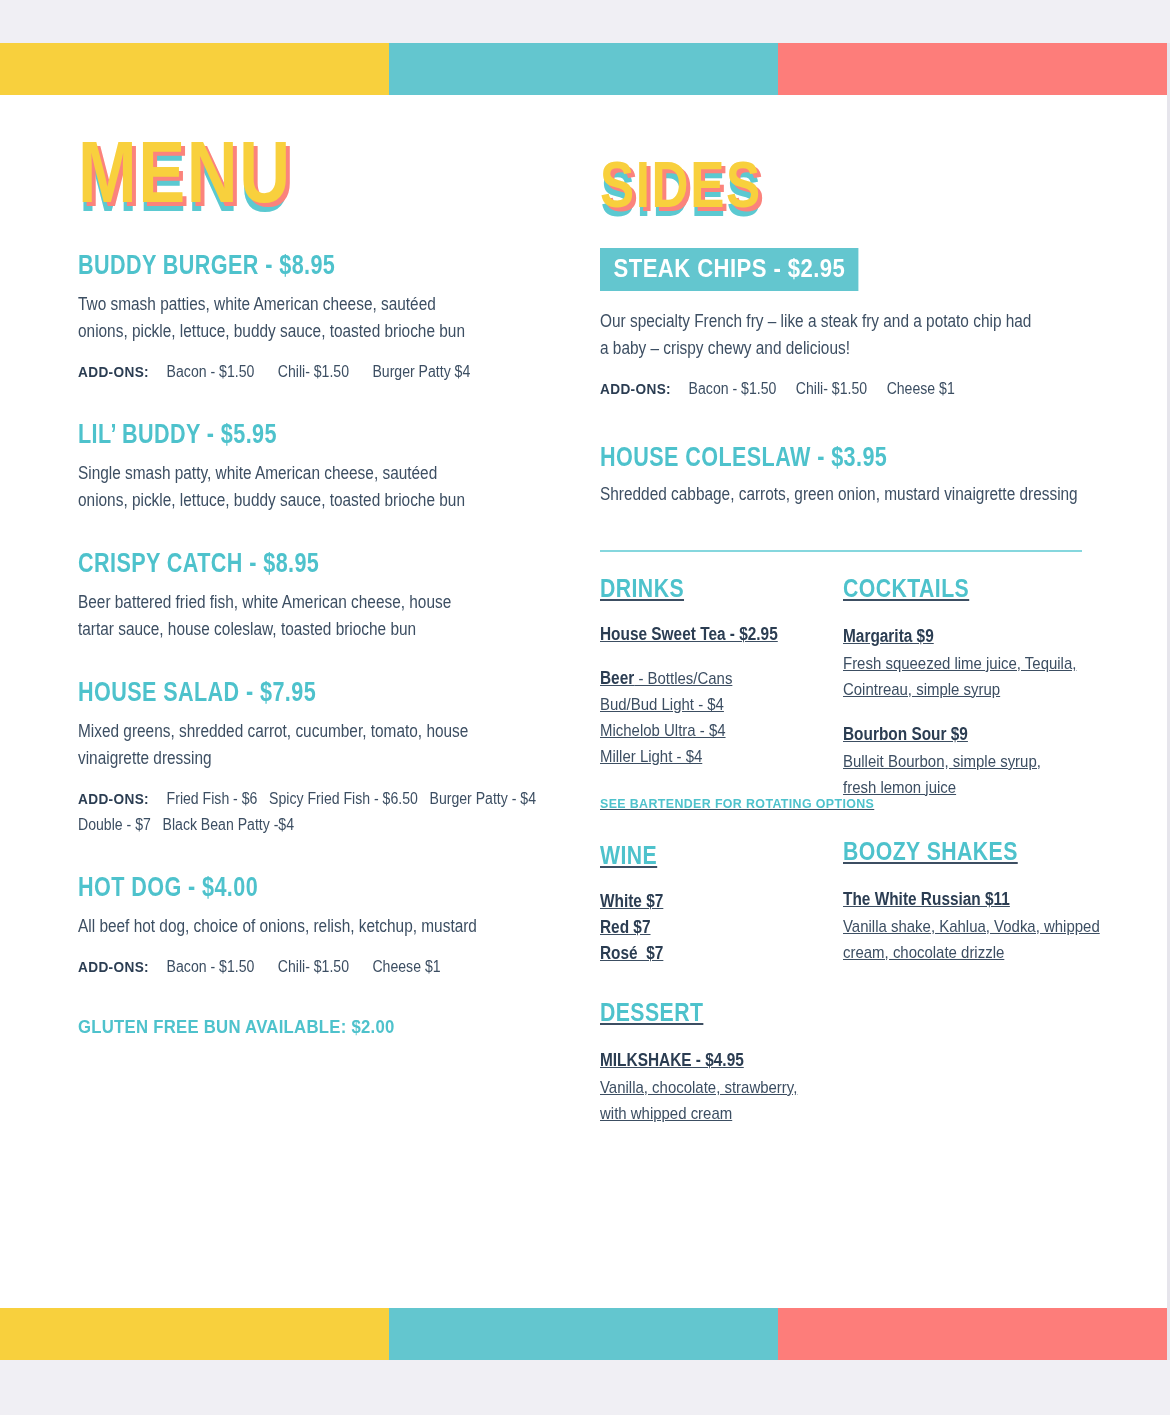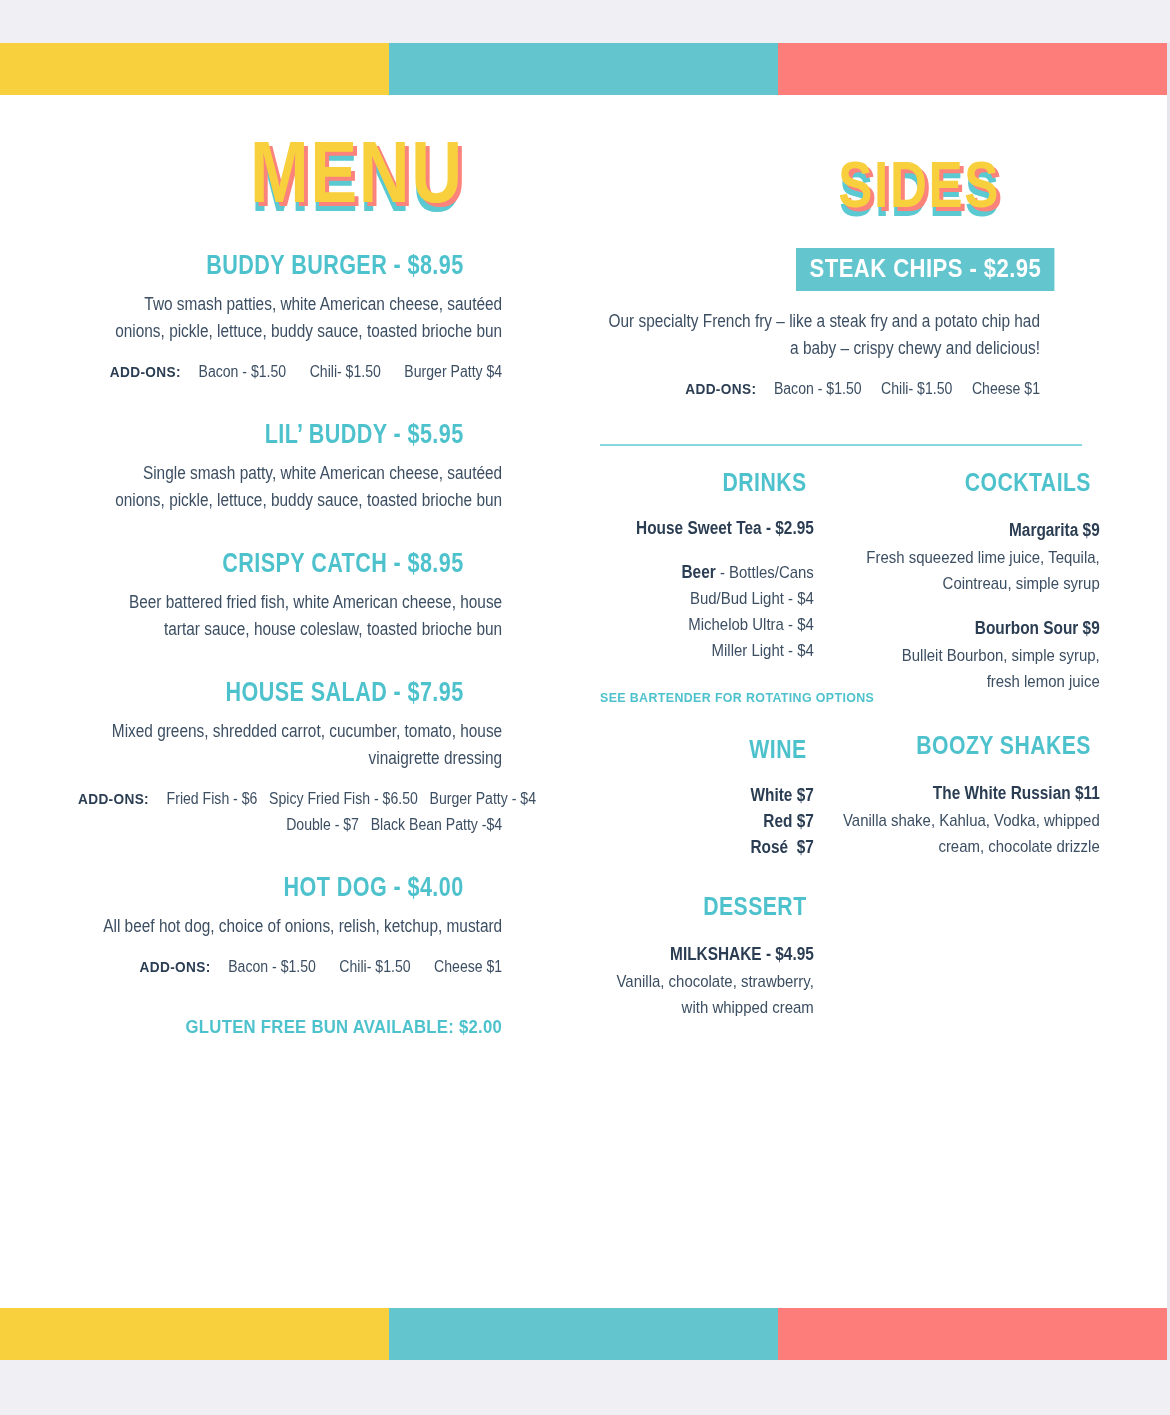--- a/index.html
+++ b/index.html
@@ -24,21 +24,21 @@
     position:absolute;left:0;top:43px;width:1170px;height:1317px;
     background:#ffffff;border-right:3px solid #e6e5ec;overflow:hidden;
   }
   .stripe{display:flex;width:100%;height:52px;}
   .stripe .seg{flex:1;}
   .seg-yellow{background:var(--yellow);}
   .seg-teal{background:var(--teal);}
   .seg-coral{background:var(--coral);}
   .stripe-bottom{position:absolute;bottom:0;left:0;}
 
-  .content{display:flex;padding:0 8px 0 78px;text-align:right;}
+  .content{display:flex;padding:0 8px 0 78px;}
   .col-left{width:482px;margin-right:40px;flex:none;}
   .col-right{width:500px;flex:none;}
 
   .page-title{
     font-weight:bold;color:var(--yellow);line-height:.95;letter-spacing:2px;
     transform:scaleX(.8);transform-origin:left;white-space:nowrap;
     text-shadow:5px 4px 0 #fb837c, 1px 9px 0 #5bc9d1;
     margin:0;
   }
   .title-menu{font-size:88px;margin:35px 0 36px;}
@@ -71,21 +71,21 @@
     font-weight:bold;font-size:26px;letter-spacing:.5px;white-space:nowrap;
     padding:5px 16px 7px;transform:scaleX(.85);transform-origin:left;
     margin:2px 0 0;
   }
   .sides-item{margin-top:18px;}
   .sides-item.tight{margin-top:26px;}
   .sides-item .item-title{margin-bottom:8px;}
 
   .divider{border:0;border-top:2px solid #86d7de;margin:42px 18px 0 0;}
 
-  .subcols{display:flex;margin-top:22px;}
+  .subcols{display:flex;margin-top:22px;text-decoration:underline;}
   .sub-left{width:243px;flex:none;}
   .sub-right{flex:1;}
 
   .mini-head{
     color:var(--teal-text);font-size:25px;font-weight:bold;letter-spacing:.5px;
     transform:scaleX(.85);transform-origin:left;white-space:nowrap;margin:0;
   }
   .entry{margin-top:22px;}
   .entry-name{
     font-weight:bold;color:var(--ink-bold);font-size:17.5px;line-height:23px;margin:0;
@@ -162,20 +162,24 @@
     <div class="col-right">
       <h1 class="page-title title-sides">SIDES</h1>
 
       <section>
         <div class="hl-box">STEAK CHIPS - $2.95</div>
         <p class="body-text" style="margin-top:17px;">Our specialty French fry – like a steak fry and a potato chip had
 a baby – crispy chewy and delicious!</p>
         <p class="addons"><span class="label">ADD-ONS:</span><span>Bacon - $1.50     Chili- $1.50     Cheese $1</span></p>
       </section>
 
+      <section class="sides-item" style="margin-top:40px;">
+        <h3 class="item-title">HOUSE COLESLAW - $3.95</h3>
+        <p class="body-text">Shredded cabbage, carrots, green onion, mustard vinaigrette dressing</p>
+      </section>
 
 
       <hr class="divider">
 
       <div class="subcols">
 
         <div class="sub-left">
           <h4 class="mini-head">DRINKS</h4>
 
 

